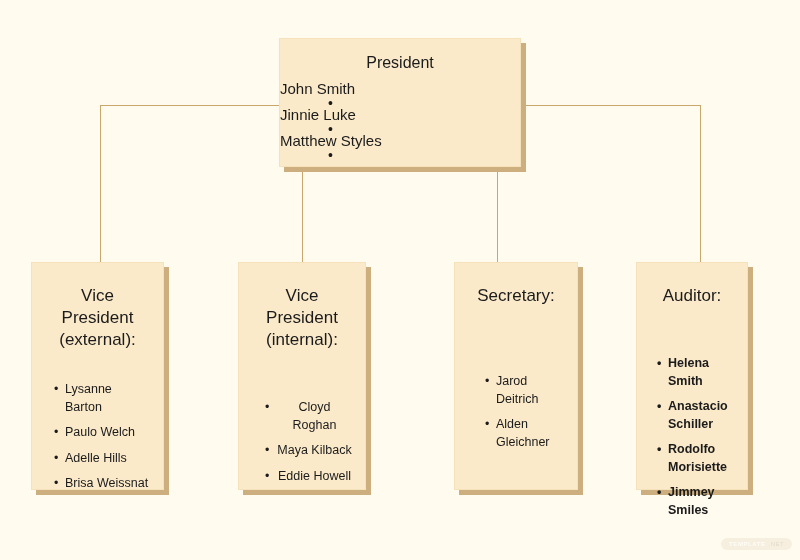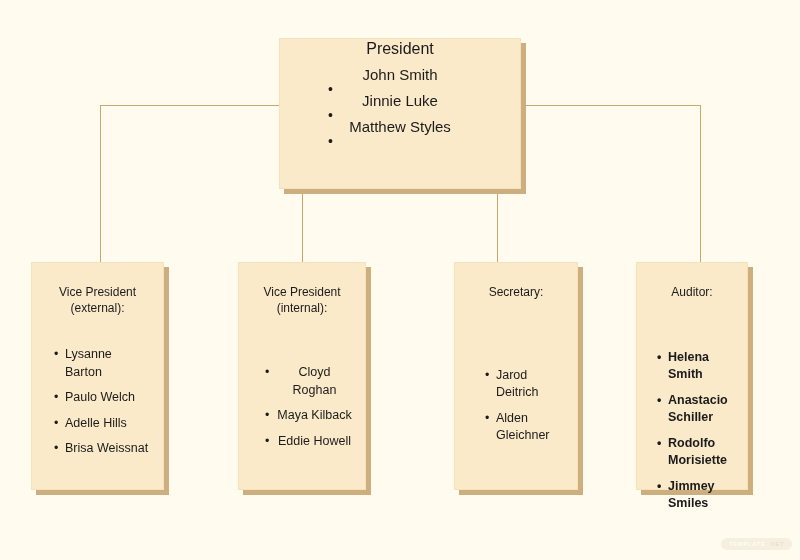--- a/index.html
+++ b/index.html
@@ -54,28 +54,28 @@
     font-size: 15px;
     line-height: 1.35;
     position: relative;
   }
 
   
   #node-president {
     left: 279px;
     top: 38px;
     width: 242px;
-    height: 151px;
+    height: 129px;
+    padding-top: 14px;
   }
   #node-president .node-title {
     font-size: 16px;
     margin-bottom: 5px;
   }
   #node-president .node-list {
-    text-align: center;
   }
   #node-president .node-list li {
     margin: 0 0 6px 0;
     padding: 0;
     font-size: 15px;
   }
   #node-president .node-list li .bullet {
     display: inline-block;
     width: 0;
     margin-right: 0;
@@ -87,21 +87,21 @@
     font-size: 14px;
   }
 
   
   .node.level2 {
     top: 262px;
     height: 228px;
     padding: 22px 12px 10px 12px;
   }
   .node.level2 .node-title {
-    font-size: 12px;
+    font-size: 17px;
     margin-bottom: 8px;
   }
   .node.level2 .node-list {
     margin-top: 22px;
     padding-left: 10px;
   }
   .node.level2 .node-list li {
     font-size: 12.5px;
     line-height: 1.4;
     margin-bottom: 8px;

